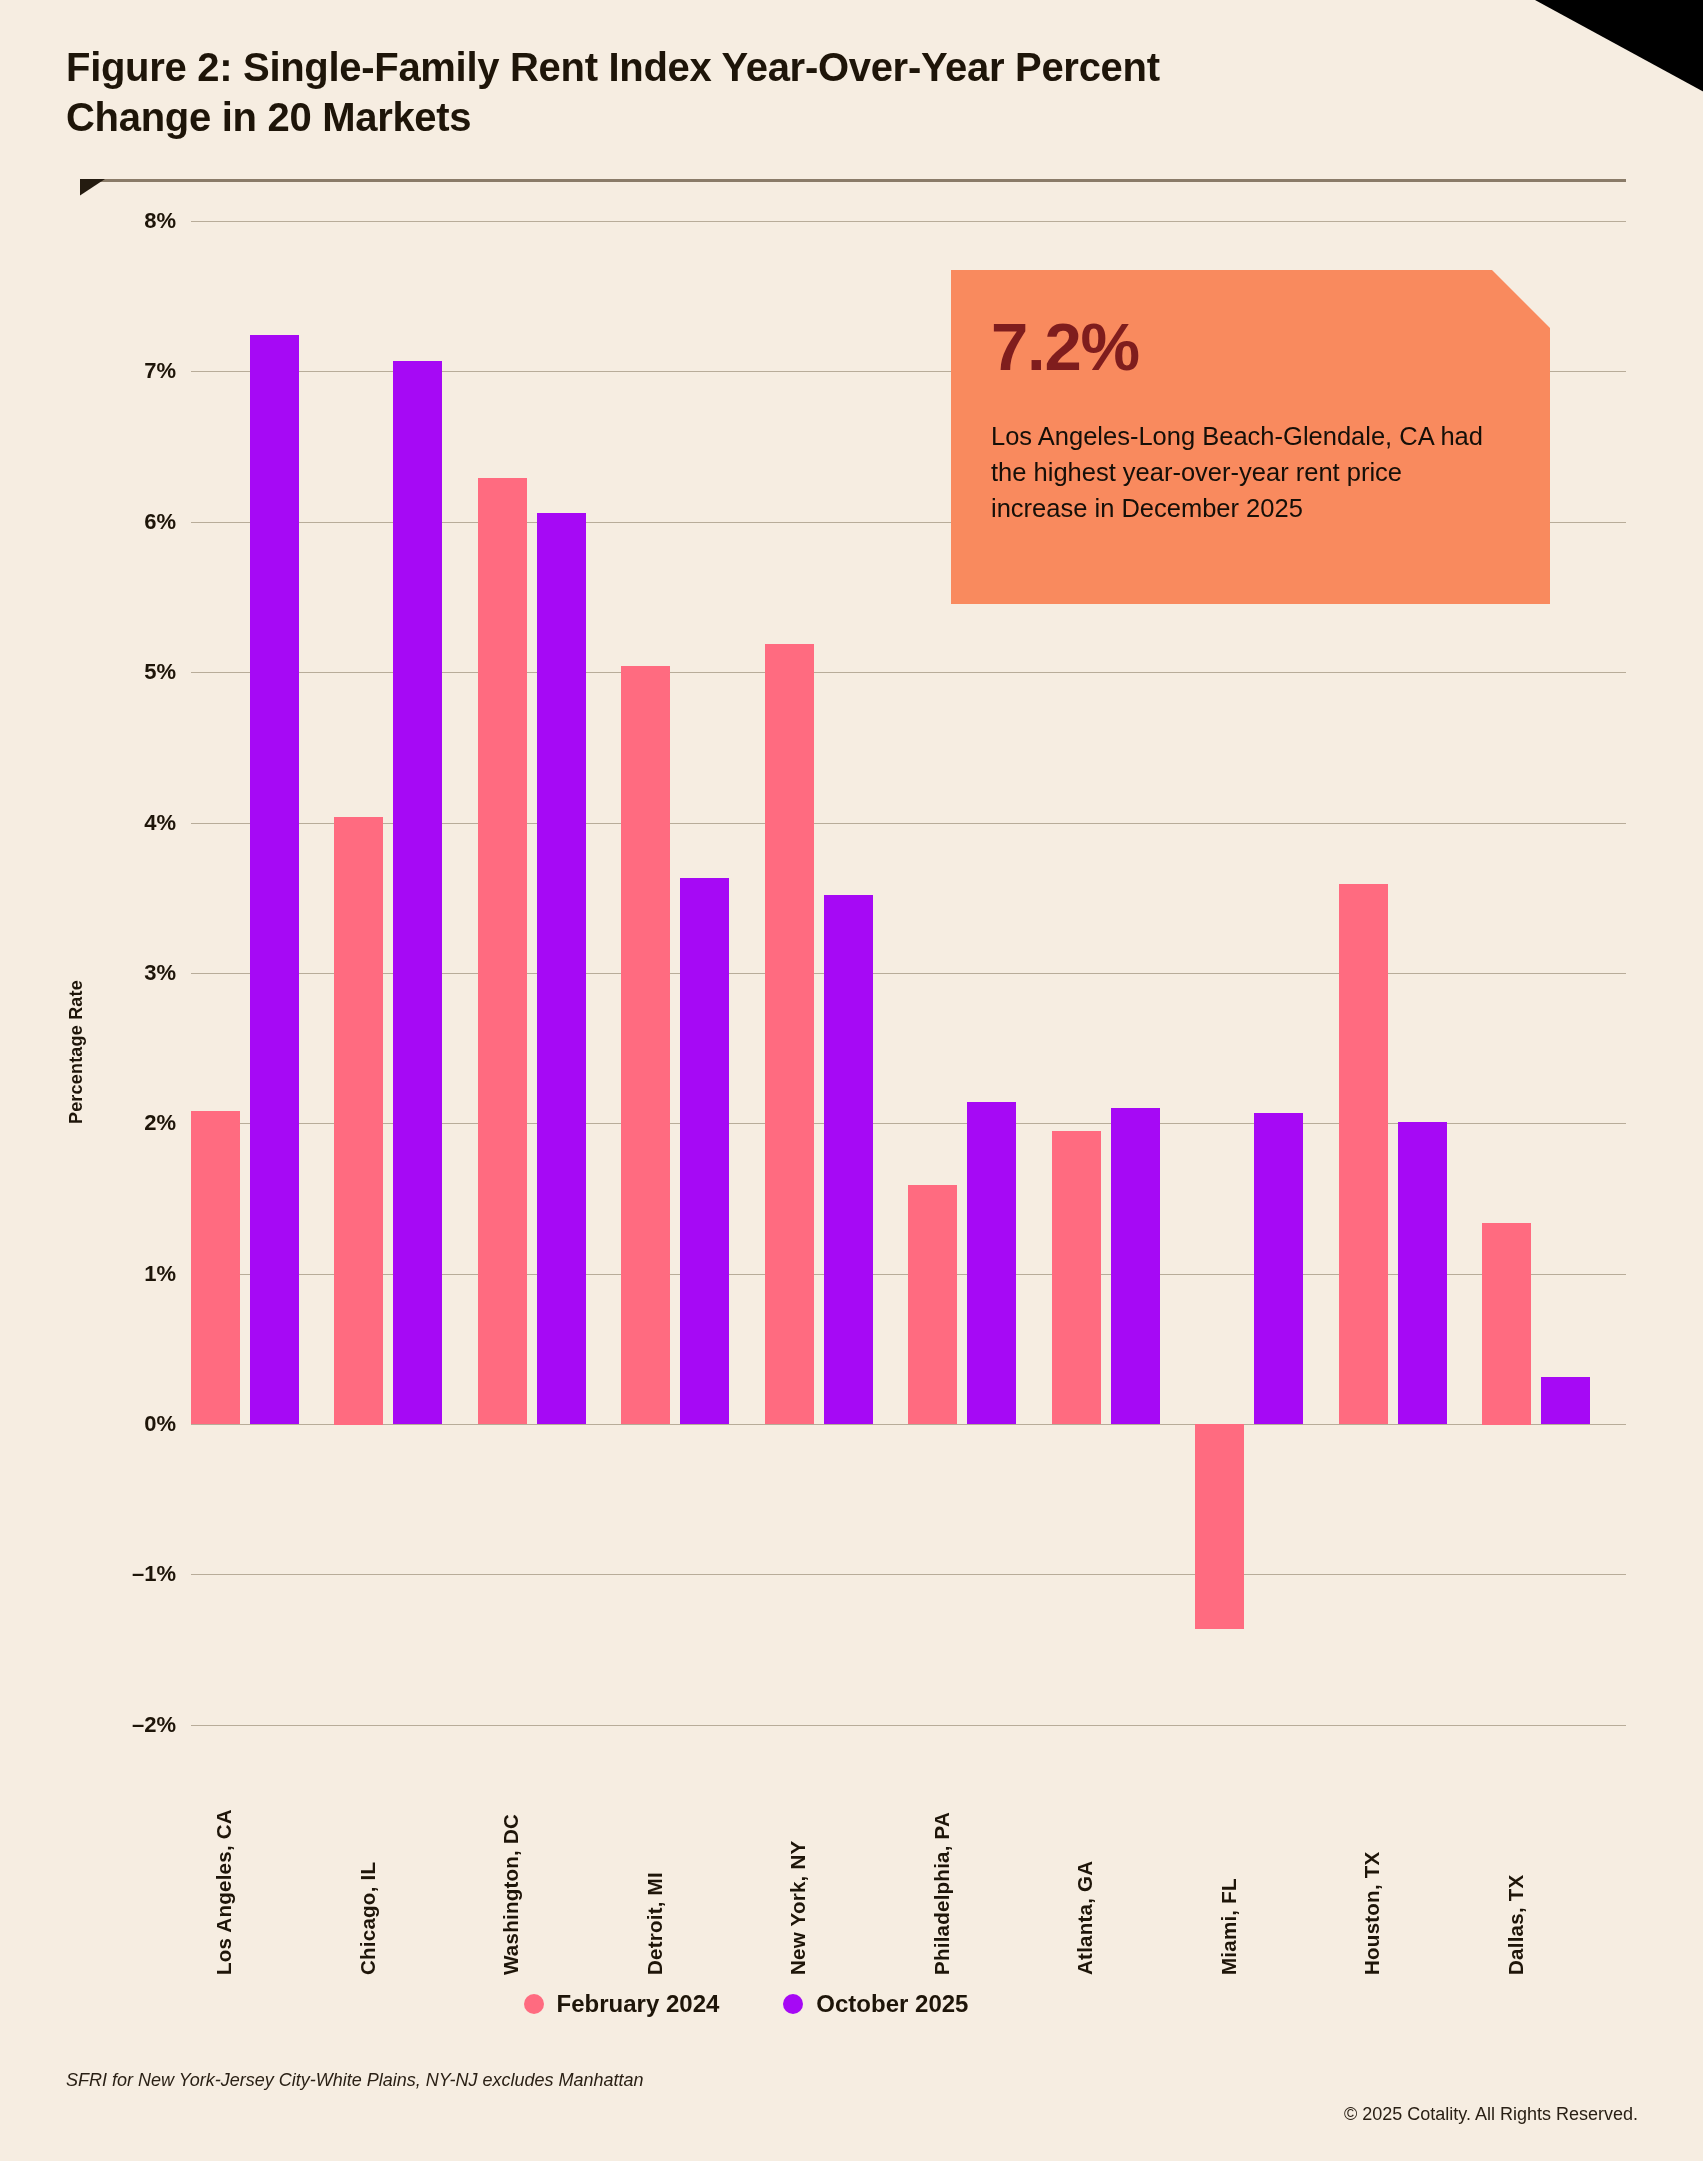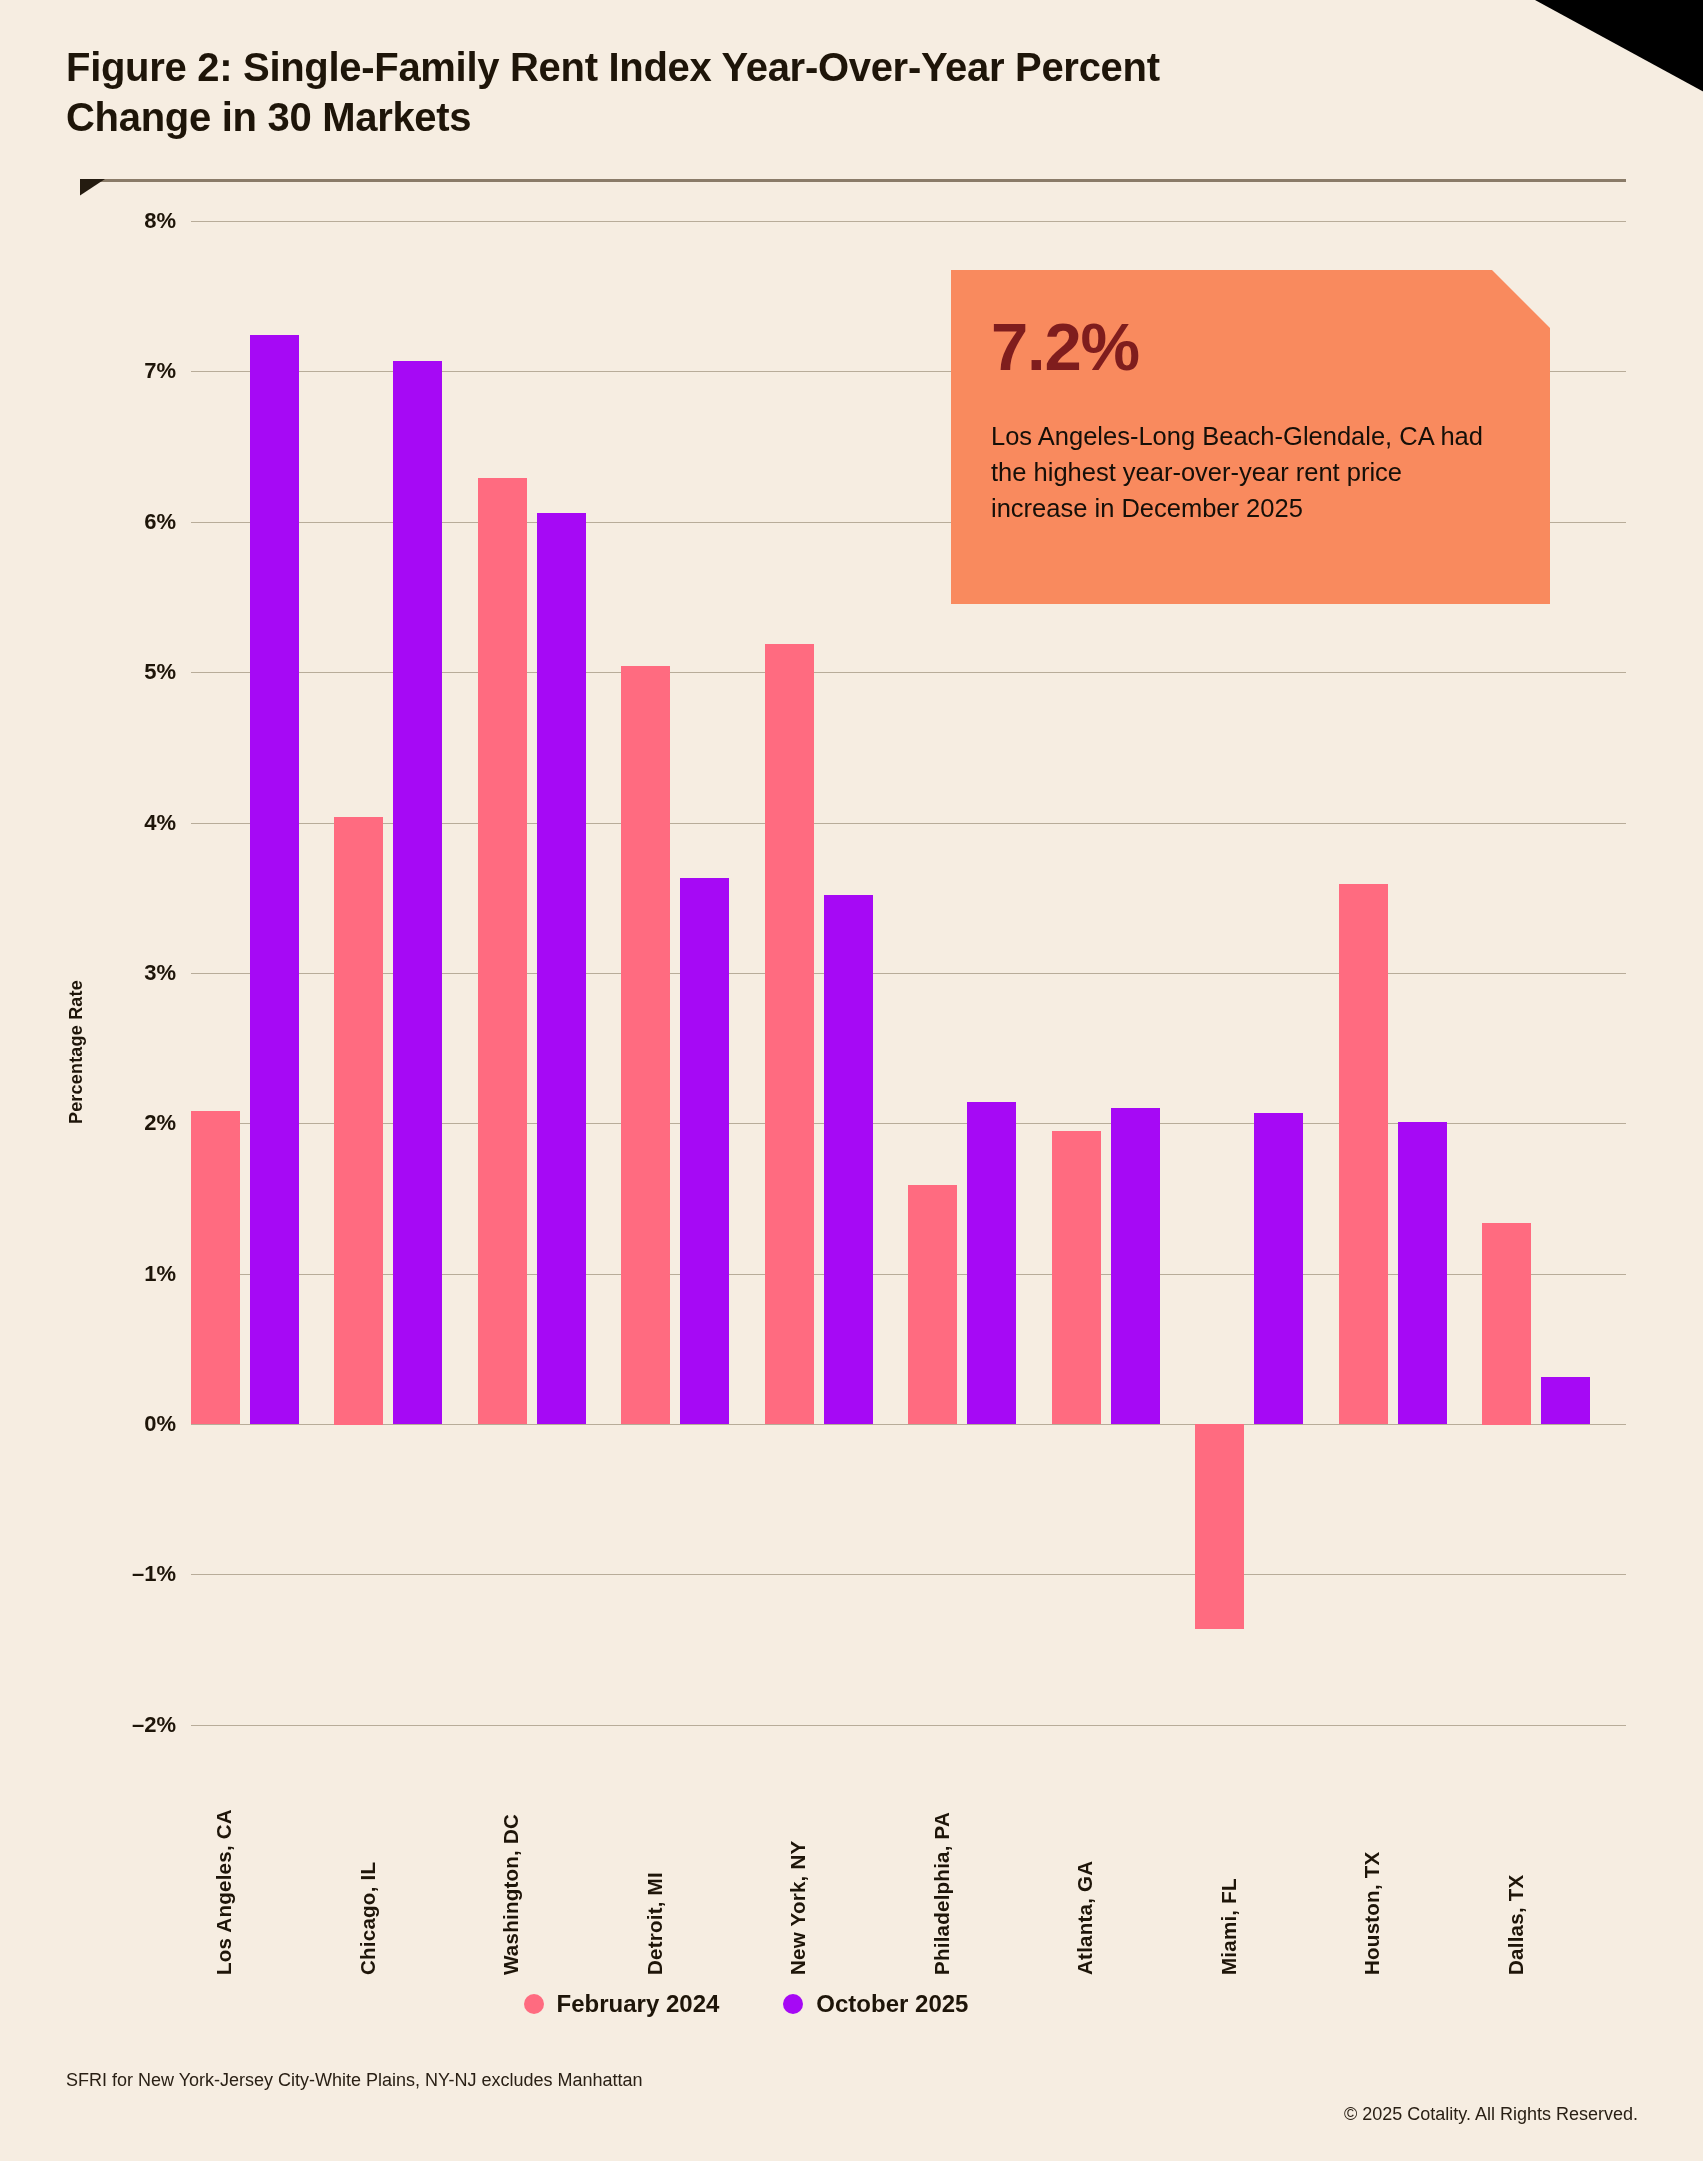--- a/index.html
+++ b/index.html
@@ -209,39 +209,40 @@
   }
 
   
   .footer-left {
     position: absolute;
     left: 66px;
     top: 2068px;
     font-size: 18px;
     line-height: 1.42;
     color: #2A2015;
+    font-style: italic;
   }
   .footer-right {
     position: absolute;
     right: 66px;
     top: 2087px;
     font-size: 18px;
     color: #2A2015;
     text-align: left;
     margin-top: 17px;
   }
 </style>
 </head>
 <body>
 
 <div class="page">
 
   <div class="corner-notch"></div>
 
-  <div class="title">Figure 2: Single-Family Rent Index Year-Over-Year Percent Change in 30 Markets</div>
+  <div class="title">Figure 2: Single-Family Rent Index Year-Over-Year Percent Change in 20 Markets</div>
 
   <div class="header-rule"></div>
   <div class="header-rule-tri"></div>
 
   <div class="plot-wrap">
     <div class="ylabel">Percentage Rate</div>
     <div class="gridlines" id="gridlines">
         <div class="gridline" style="top: 0px;"></div>
         <div class="ytick" style="top: 0px;">8%</div>
         <div class="gridline" style="top: 150px;"></div>

